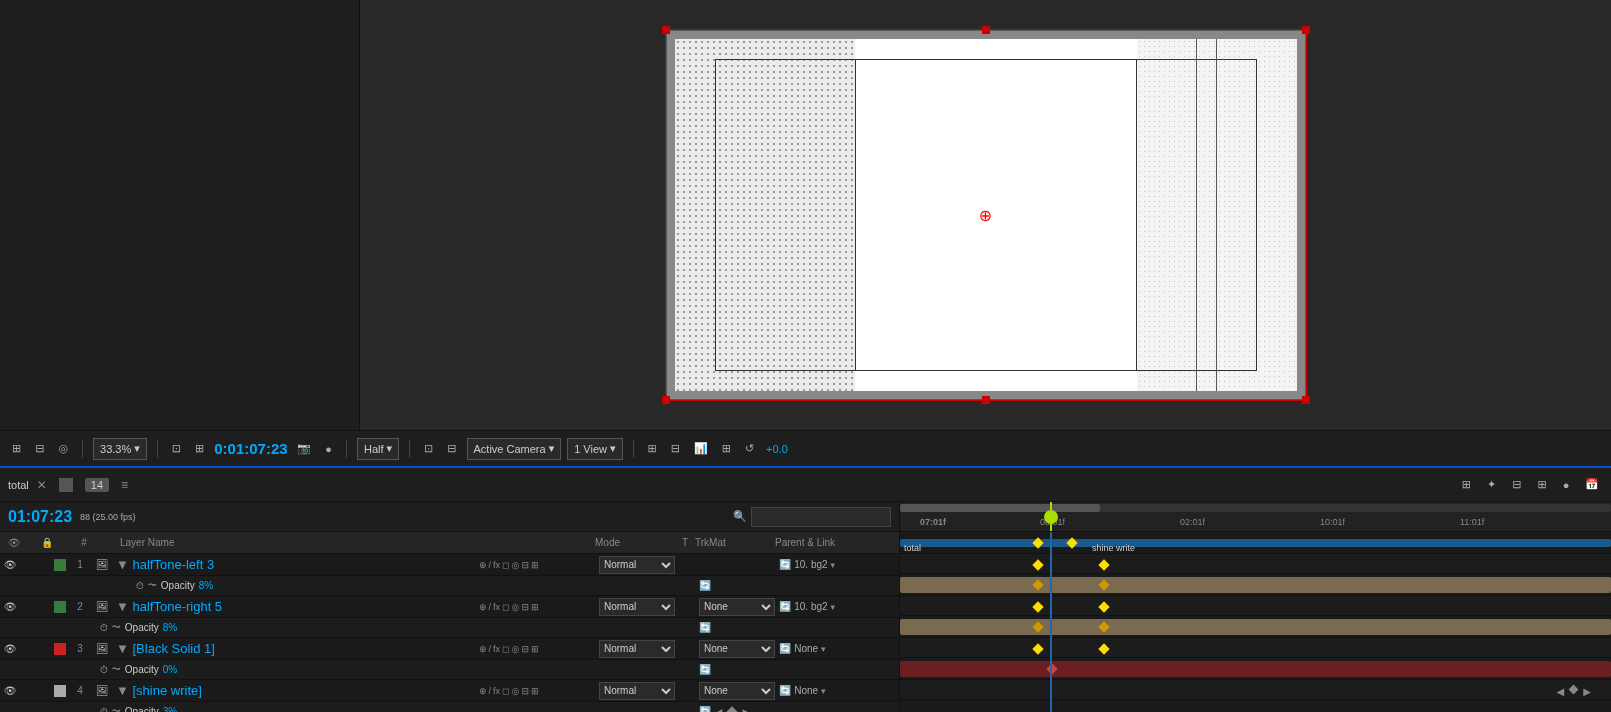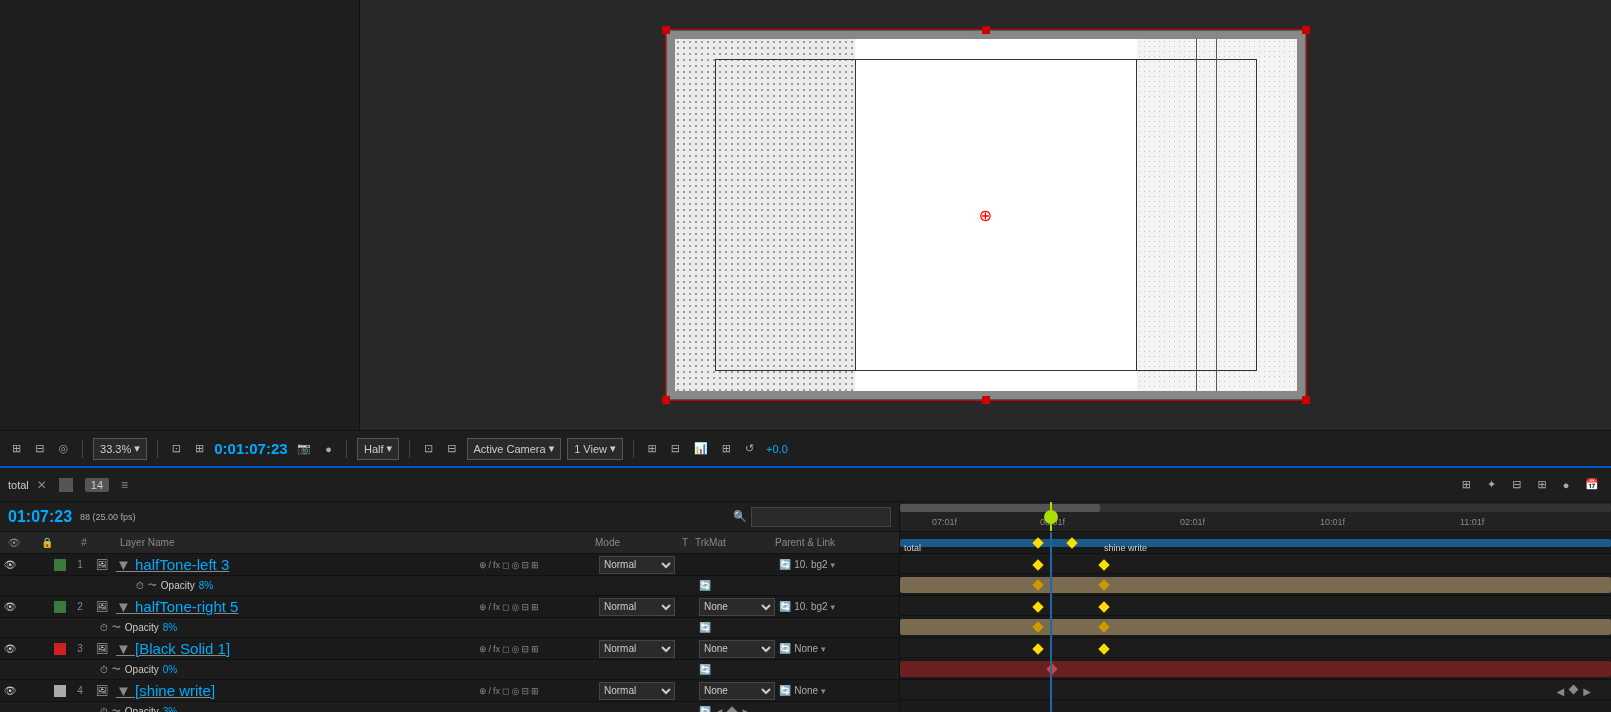--- a/index.html
+++ b/index.html
@@ -363,23 +363,22 @@
       width: 8px;
       height: 8px;
       background: #ffdd00;
       transform: rotate(45deg);
       top: 7px;
     }
 
     .twirl-btn {
       color: #888;
       cursor: pointer;
-      font-size: 15px;
+      font-size: 13px;
       margin-right: 2px;
-      text-decoration: underline;
     }
 
     .cyan-link { color: #00aaff; }
 
     .stopwatch-icon { color: #aaa; }
 
     
     .search-bar {
       background: #2a2a2a;
       border: 1px solid #444;
@@ -757,36 +756,36 @@
     </div>
 
     <div class="track-area">
 
       <div class="track-timebar">
 
         <div style="position:absolute;top:2px;left:0;right:0;height:8px;background:#333;border-radius:2px;">
           <div style="width:200px;height:8px;background:#555;border-radius:2px;"></div>
         </div>
 
-        <span class="time-mark" style="left:32px;">07:01f</span>
+        <span class="time-mark" style="left:20px;font-weight:bold;">07:01f</span>
         <span class="time-mark" style="left:140px;">08:01f</span>
         <span class="time-mark" style="left:280px;">02:01f</span>
         <span class="time-mark" style="left:420px;">10:01f</span>
         <span class="time-mark" style="left:560px;">11:01f</span>
 
         <div class="playhead" style="left:150px;">
           <div class="playhead-head"></div>
         </div>
       </div>
 
       <div class="track-row">
 
         <div class="track-bar track-bar-blue" style="left:0;right:0;">
           <span class="track-label" style="left:4px;">total</span>
-          <span class="track-label" style="left:204px;text-align:right;">shine write</span>
+          <span class="track-label" style="left:192px;text-align:right;">shine write</span>
         </div>
         <div class="keyframe-diamond" style="left:134px;"></div>
         <div class="keyframe-diamond" style="left:168px;"></div>
       </div>
 
       <div class="track-sub-row">
         <div class="keyframe-diamond" style="left:134px;"></div>
         <div class="keyframe-diamond" style="left:200px;"></div>
       </div>
 

